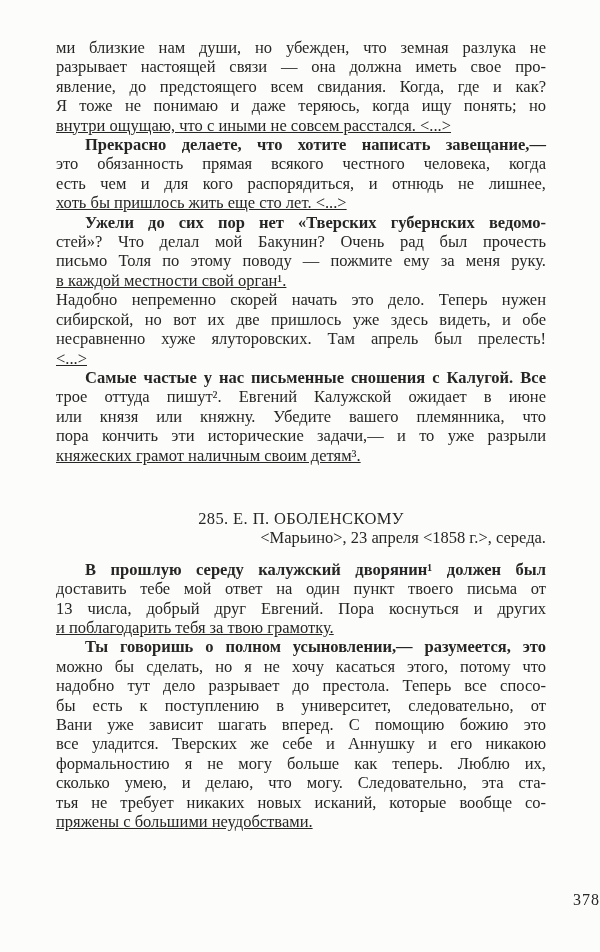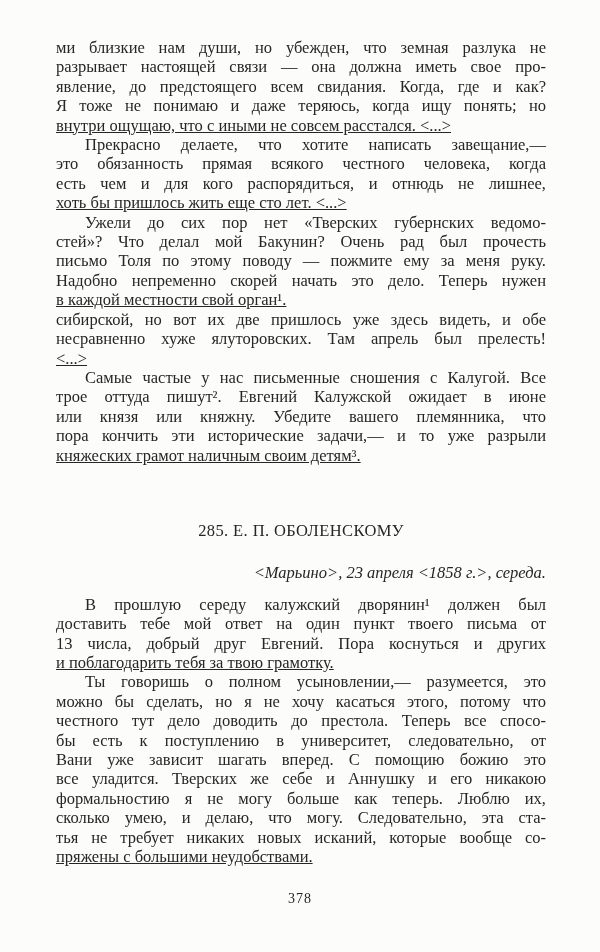--- a/index.html
+++ b/index.html
@@ -22,39 +22,37 @@
   }
   .paragraph { margin: 0; }
   .line {
     text-align: justify;
     text-align-last: justify;
   }
   .line.last {
     text-align-last: left;
     text-decoration: underline;
   }
-  .line.first { text-indent: 29px; }
+  .line.first { text-indent: 29px; font-weight: bold; }
   .heading {
-    margin-top: 56px;
+    margin-top: 44px;
     text-align: center;
     letter-spacing: 0.4px;
   }
   .dateline {
-    margin-top: 23px;
     margin-bottom: 12px;
     text-align: right;
-    font-style: italic;
   }
   .page-number {
     position: absolute;
     left: 0;
     right: 0;
     top: 891px;
-    text-align: center;
-    font-size: 14px;
+    text-align: right;
+    font-size: 16px;
     letter-spacing: 1px;
   }
 </style>
 </head>
 <body>
 
 <div class="page">
   <div class="text-block" id="content-root">
       <div class="paragraph">
         <div class="line">ми близкие нам души, но убежден, что земная разлука не</div>
@@ -66,22 +64,22 @@
       <div class="paragraph">
         <div class="line first">Прекрасно делаете, что хотите написать завещание,—</div>
         <div class="line">это обязанность прямая всякого честного человека, когда</div>
         <div class="line">есть чем и для кого распорядиться, и отнюдь не лишнее,</div>
         <div class="line last">хоть бы пришлось жить еще сто лет. &lt;...&gt;</div>
       </div>
       <div class="paragraph">
         <div class="line first">Ужели до сих пор нет «Тверских губернских ведомо-</div>
         <div class="line">стей»? Что делал мой Бакунин? Очень рад был прочесть</div>
         <div class="line">письмо Толя по этому поводу — пожмите ему за меня руку.</div>
+        <div class="line last">в каждой местности свой орган¹.</div>
         <div class="line">Надобно непременно скорей начать это дело. Теперь нужен</div>
-        <div class="line last">в каждой местности свой орган¹.</div>
       </div>
       <div class="paragraph">
         <div class="line">сибирской, но вот их две пришлось уже здесь видеть, и обе</div>
         <div class="line">несравненно хуже ялуторовских. Там апрель был прелесть!</div>
         <div class="line last">&lt;...&gt;</div>
       </div>
       <div class="paragraph">
         <div class="line first">Самые частые у нас письменные сношения с Калугой. Все</div>
         <div class="line">трое оттуда пишут². Евгений Калужской ожидает в июне</div>
         <div class="line">или князя или княжну. Убедите вашего племянника, что</div>
@@ -92,21 +90,21 @@
       <div class="dateline">&lt;Марьино&gt;, 23 апреля &lt;1858 г.&gt;, середа.</div>
       <div class="paragraph">
         <div class="line first">В прошлую середу калужский дворянин¹ должен был</div>
         <div class="line">доставить тебе мой ответ на один пункт твоего письма от</div>
         <div class="line">13 числа, добрый друг Евгений. Пора коснуться и других</div>
         <div class="line last">и поблагодарить тебя за твою грамотку.</div>
       </div>
       <div class="paragraph">
         <div class="line first">Ты говоришь о полном усыновлении,— разумеется, это</div>
         <div class="line">можно бы сделать, но я не хочу касаться этого, потому что</div>
-        <div class="line">честного тут дело доводить до престола. Теперь все спосо-</div>
+        <div class="line">надобно тут дело разрывает до престола. Теперь все спосо-</div>
         <div class="line">бы есть к поступлению в университет, следовательно, от</div>
         <div class="line">Вани уже зависит шагать вперед. С помощию божию это</div>
         <div class="line">все уладится. Тверских же себе и Аннушку и его никакою</div>
         <div class="line">формальностию я не могу больше как теперь. Люблю их,</div>
         <div class="line">сколько умею, и делаю, что могу. Следовательно, эта ста-</div>
         <div class="line">тья не требует никаких новых исканий, которые вообще со-</div>
         <div class="line last">пряжены с большими неудобствами.</div>
       </div>
     </div>
   <div class="page-number">378</div>

